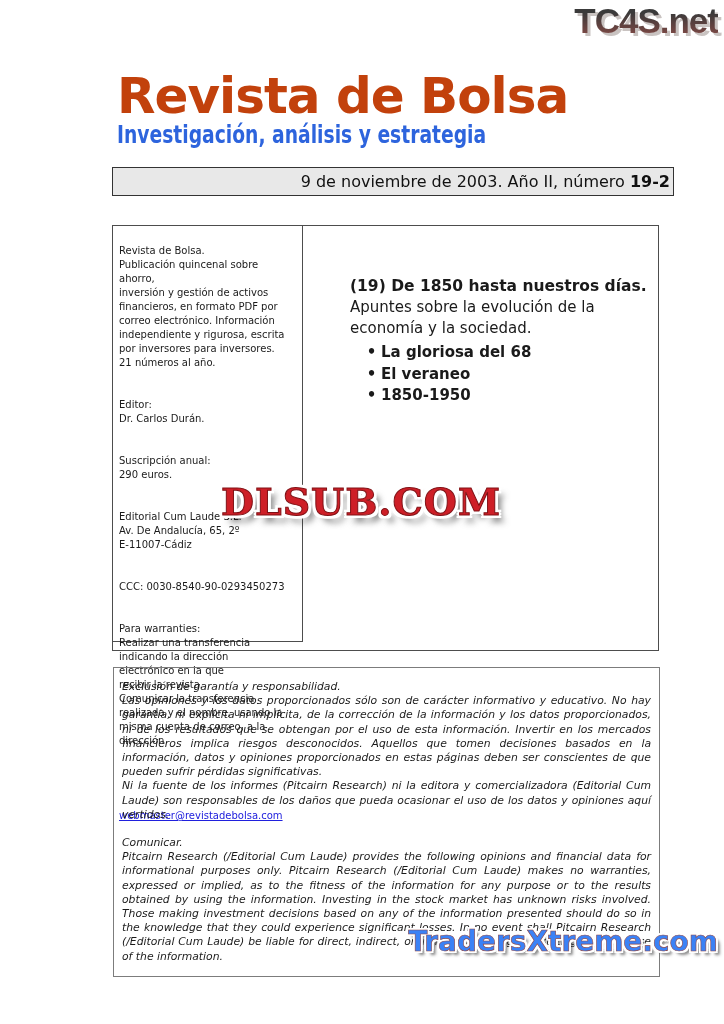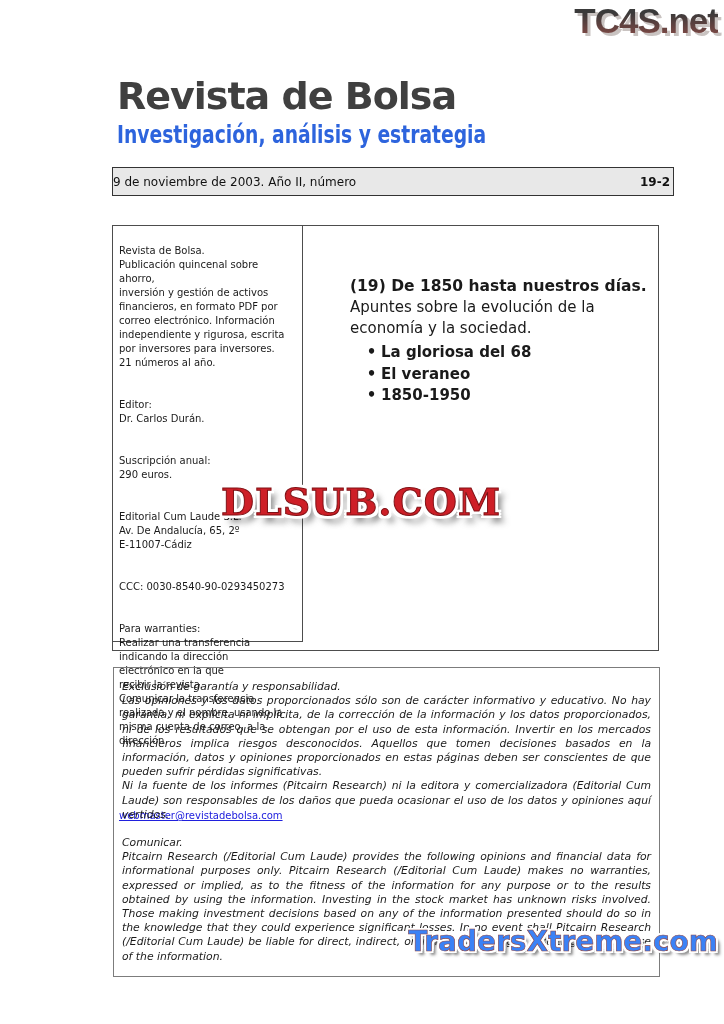--- a/index.html
+++ b/index.html
@@ -10,31 +10,31 @@
   
   .top-logo{position:absolute;top:1px;right:6px;font:bold 35px "Liberation Sans",sans-serif;letter-spacing:-1px;}
   .top-logo .echo{position:absolute;left:3px;top:3px;color:#c9c3c1;}
   .top-logo .grad{
     position:relative;
     background:linear-gradient(#3a3a3a 30%,#6e4542 75%,#94524b);
     -webkit-background-clip:text;background-clip:text;color:transparent;
   }
   
   .masthead{position:absolute;left:117px;top:76px;}
-  .mast-title{font-weight:bold;font-size:38px;line-height:40px;color:#404040;letter-spacing:-1px;}
+  .mast-title{font-weight:bold;font-size:50px;line-height:40px;color:#c2410c;letter-spacing:-1px;}
   .mast-subtitle{
     display:inline-block;margin-top:5px;font-weight:bold;font-size:24px;color:#2d64dd;
     transform:scaleX(.78);transform-origin:left center;white-space:nowrap;letter-spacing:0;
   }
   
   .date-bar{
     position:absolute;left:112px;top:167px;width:562px;height:29px;box-sizing:border-box;
     background:#e8e8e8;border:1px solid #333;
-    display:flex;align-items:center;justify-content:space-between;
-    font-size:12px;padding-right:3px;color:#111;white-space:pre;
+    display:flex;align-items:center;justify-content:flex-end;
+    font-size:16px;padding-right:3px;color:#111;white-space:pre;
   }
   .date-bar b{font-weight:bold;}
   
   .main-box{
     position:absolute;left:112px;top:225px;width:547px;height:426px;box-sizing:border-box;
     border:1px solid #4d4d4d;display:flex;align-items:stretch;
   }
   .info-cell{
     width:190px;box-sizing:border-box;height:calc(100% - 8px);
     border-right:1px solid #4d4d4d;border-bottom:1px solid #4d4d4d;

